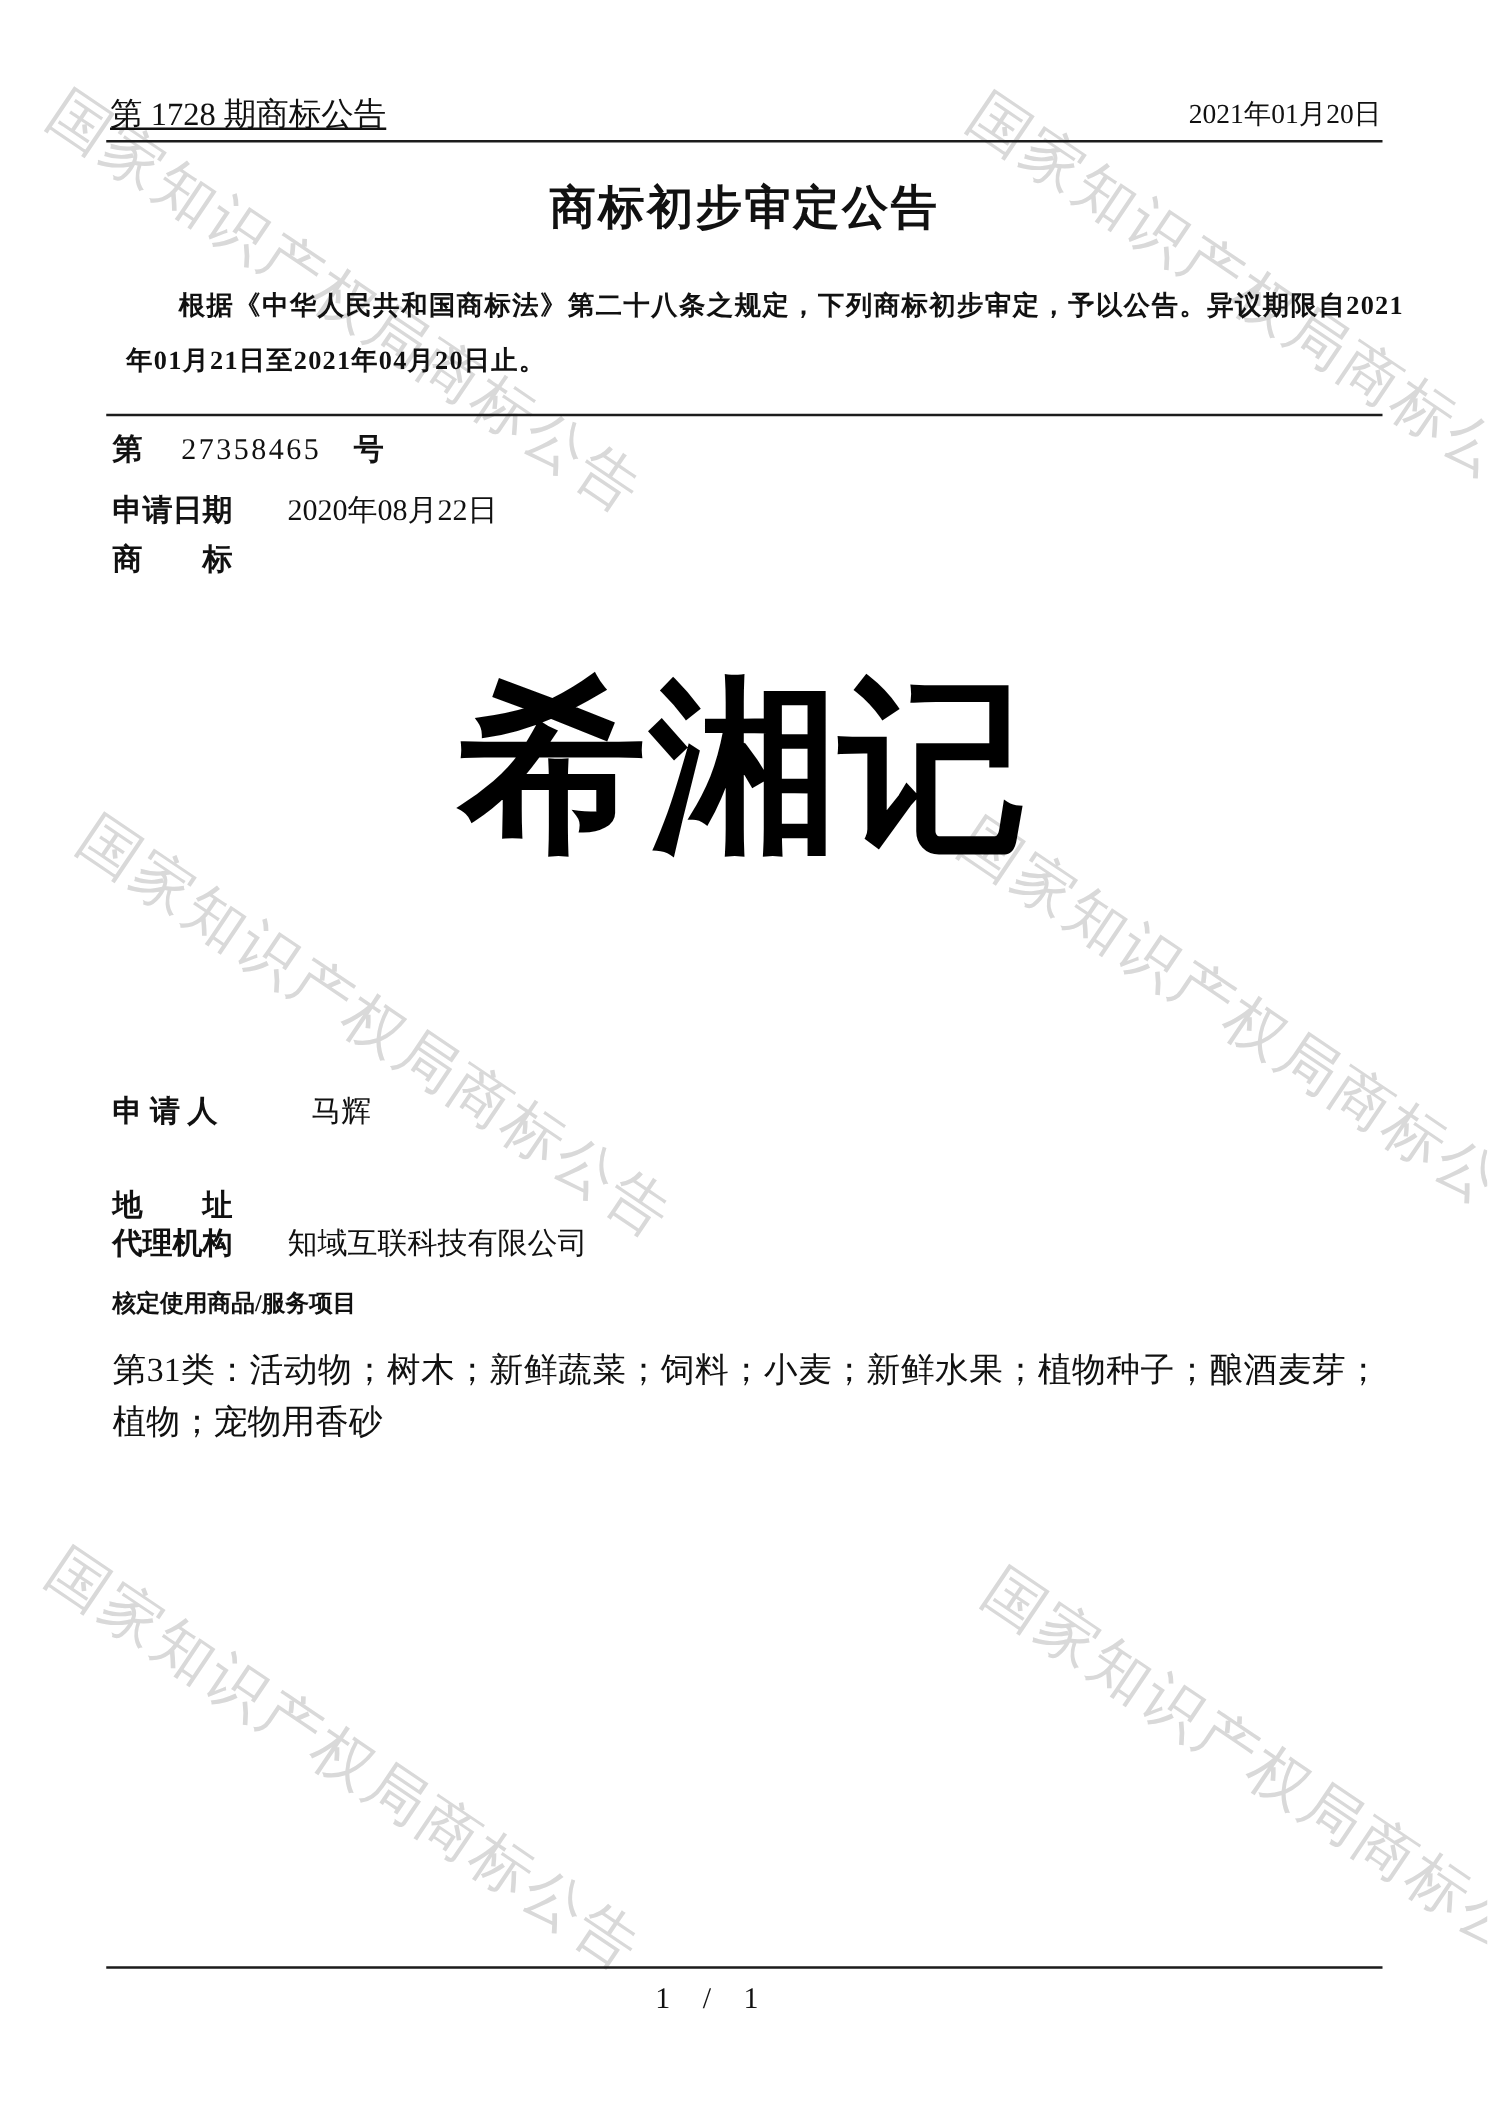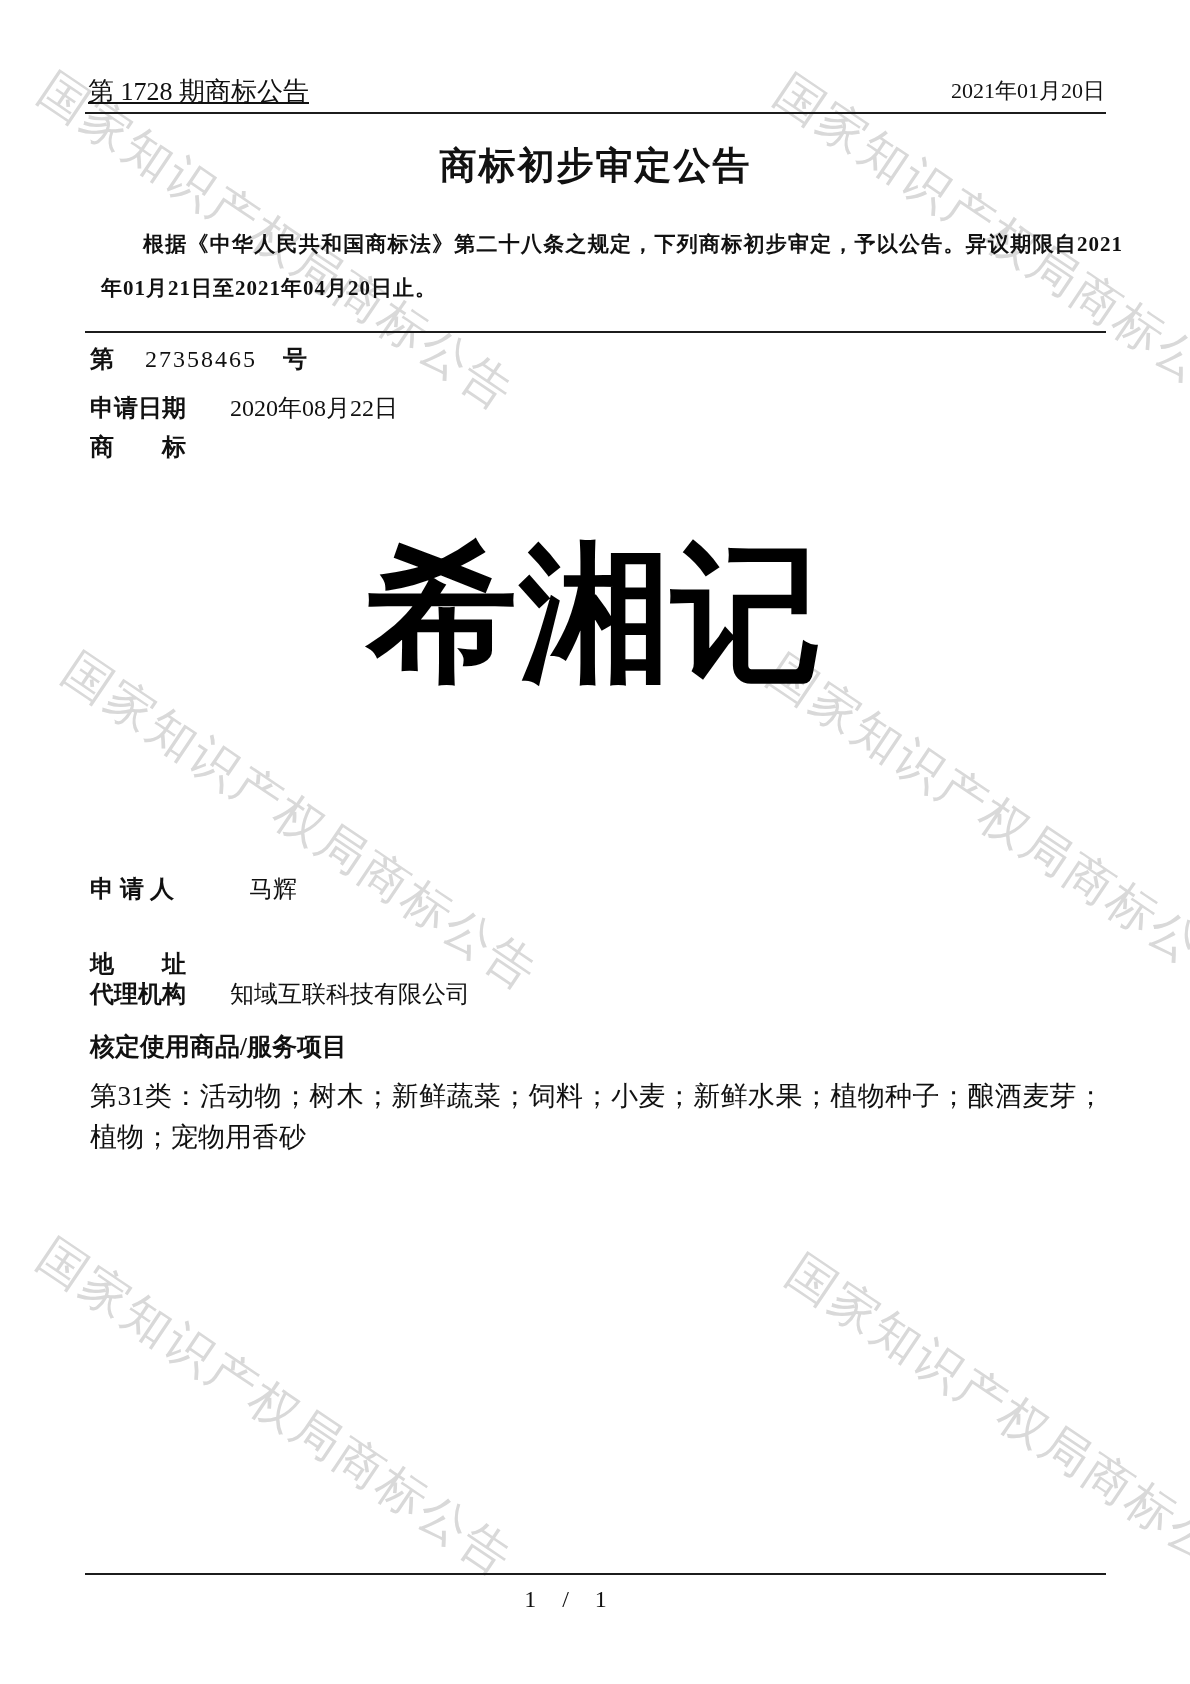--- a/index.html
+++ b/index.html
@@ -71,21 +71,21 @@
   .row-number   { top: 343px; }
   .row-number .num-val { margin-left: 31px; letter-spacing: 2px; }
   .row-number .num-suffix { margin-left: 26px; font-weight: bold; }
   .row-date     { top: 392px; }
   .row-tmlabel  { top: 431px; }
   .row-applicant{ top: 873px; gap: 31px; }
   .row-address  { top: 928px; margin-top: 20px; }
   .row-agency   { top: 978px; align-items: flex-end; }
   .goods-heading {
     position: absolute; left: 90px; top: 1030px;
-    font-size: 25px; font-weight: bold;
+    font-size: 19px; font-weight: bold;
   }
   .goods-text {
     position: absolute; left: 90px; top: 1076px; width: 1014px;
     font-size: 27px; line-height: 41px;
     text-align: justify;
   }
   .trademark {
     position: absolute; left: 85px; top: 538px; width: 1021px;
     text-align: center;
     font-family: Liberation Sans, sans-serif;

